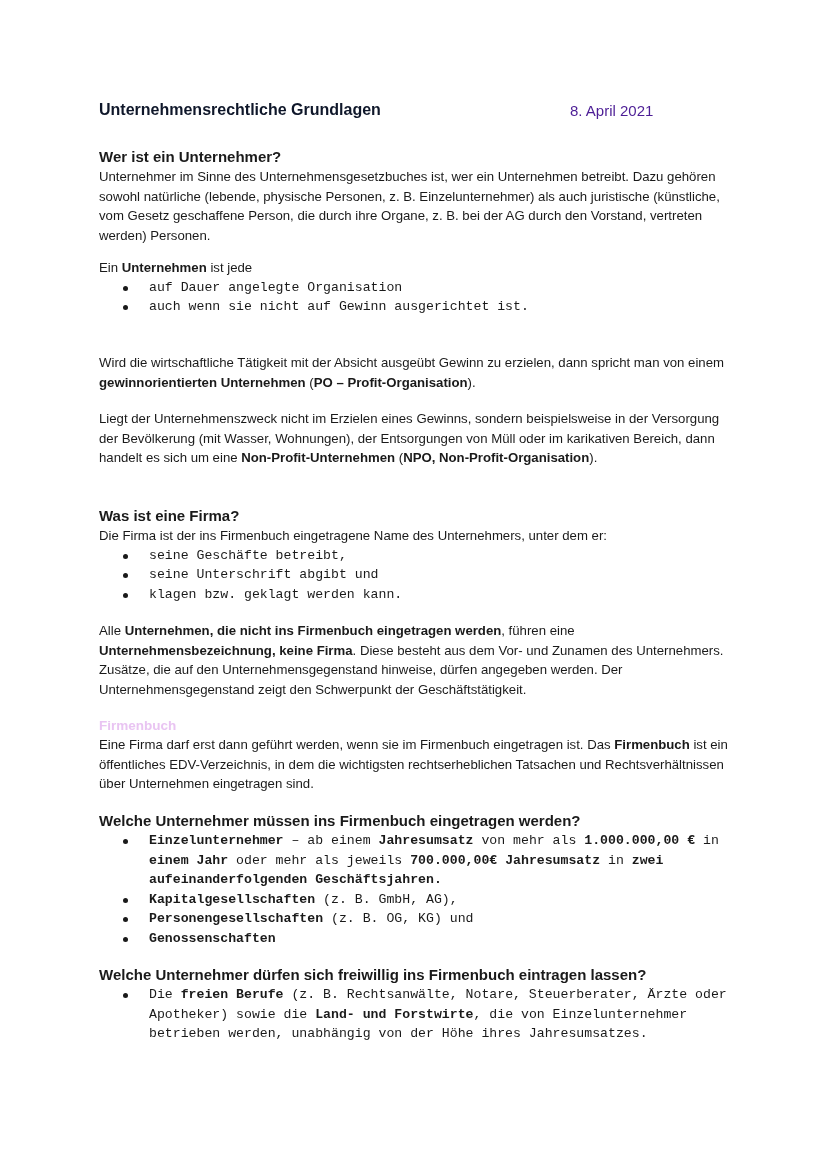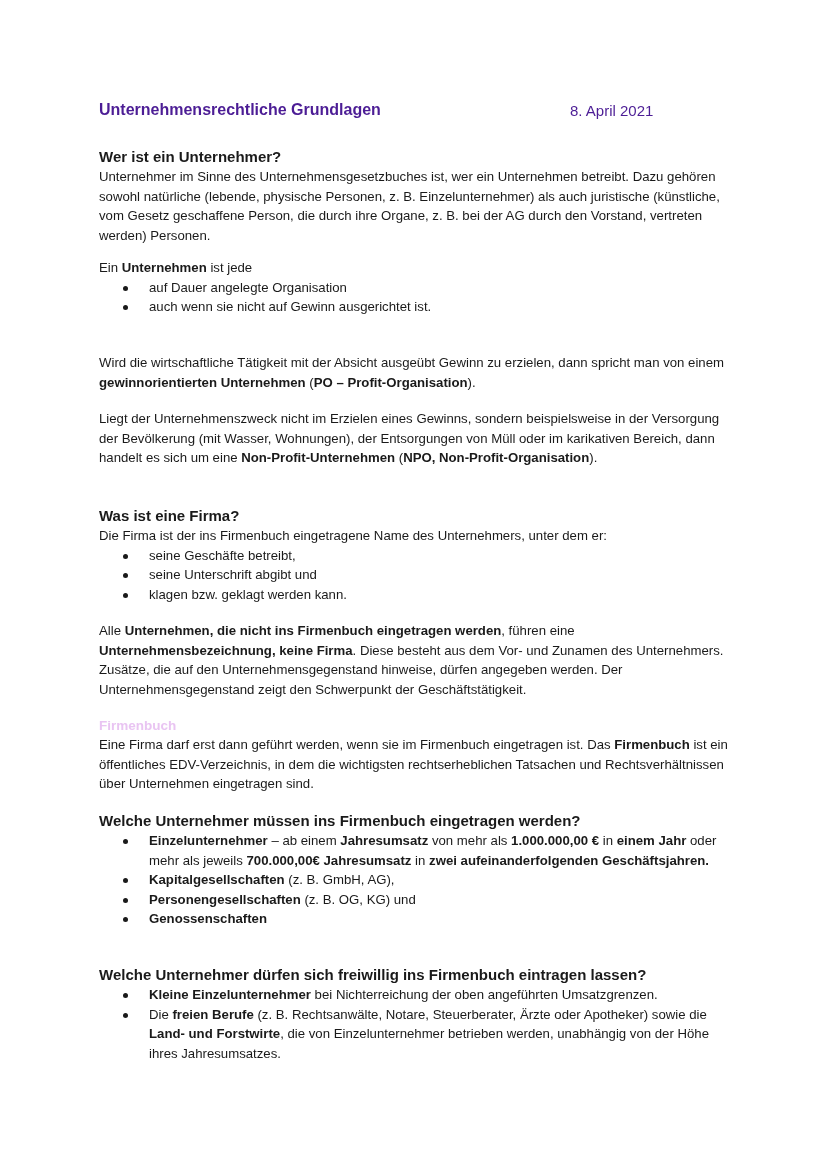--- a/index.html
+++ b/index.html
@@ -4,29 +4,29 @@
 <style>
   html, body { margin: 0; padding: 0; background: #ffffff; }
   body {
     width: 828px; height: 1171px; position: relative; overflow: hidden;
     font-family: "Liberation Sans", sans-serif;
     color: #1a1a1a;
   }
   .p { font-size: 13.2px; line-height: 19.5px; margin: 0; }
   .title {
     position: absolute; left: 99px; top: 101px;
-    font-size: 16px; font-weight: bold; color: #4c1d95;
+    font-size: 16px; font-weight: bold; color: #0f172a;
   }
   .date {
     position: absolute; left: 570px; top: 102px;
     font-size: 15px; color: #4c1d95;
   }
   .h { font-size: 15px; font-weight: bold; margin: 0; line-height: 20px; }
   .sub { font-size: 13.5px; font-weight: bold; color: #e9c4f2; margin: 0; line-height: 19px; }
-  ul.blt { list-style: none; margin: 0; padding: 0 0 0 20px; }
+  ul.blt { list-style: none; margin: 0; padding: 0 0 0 20px; font-family: Liberation Mono, monospace; }
   ul.blt li { position: relative; padding-left: 30px; font-size: 13.2px; line-height: 19.5px; }
   ul.blt li::before {
     content: ""; position: absolute; left: 4px; top: 8px;
     width: 5px; height: 5px; border-radius: 50%; background: #1a1a1a;
   }
   b { font-weight: bold; }
   .blk { position: absolute; left: 99px; width: 640px; }
 </style>
 </head>
 <body>
@@ -80,16 +80,15 @@
     <li><b>Einzelunternehmer</b><span> – ab einem </span><b>Jahresumsatz</b><span> von mehr als </span><b>1.000.000,00 €</b><span> in </span><b>einem Jahr</b><span> oder mehr als jeweils </span><b>700.000,00€ Jahresumsatz</b><span> in </span><b>zwei aufeinanderfolgenden Geschäftsjahren.</b></li>
     <li><b>Kapitalgesellschaften</b><span> (z. B. GmbH, AG),</span></li>
     <li><b>Personengesellschaften</b><span> (z. B. OG, KG) und</span></li>
     <li><b>Genossenschaften</b></li>
   </ul>
 </div>
 
 <div class="blk" style="top:965px;">
   <p class="h">Welche Unternehmer dürfen sich freiwillig ins Firmenbuch eintragen lassen?</p>
   <ul class="blt">
-    <li><b>Kleine Einzelunternehmer</b><span> bei Nichterreichung der oben angeführten Umsatzgrenzen.</span></li>
     <li><span>Die </span><b>freien Berufe</b><span> (z. B. Rechtsanwälte, Notare, Steuerberater, Ärzte oder Apotheker) sowie die </span><b>Land- und Forstwirte</b><span>, die von Einzelunternehmer betrieben werden, unabhängig von der Höhe ihres Jahresumsatzes.</span></li>
   </ul>
 </div>
 
 </body></html>

